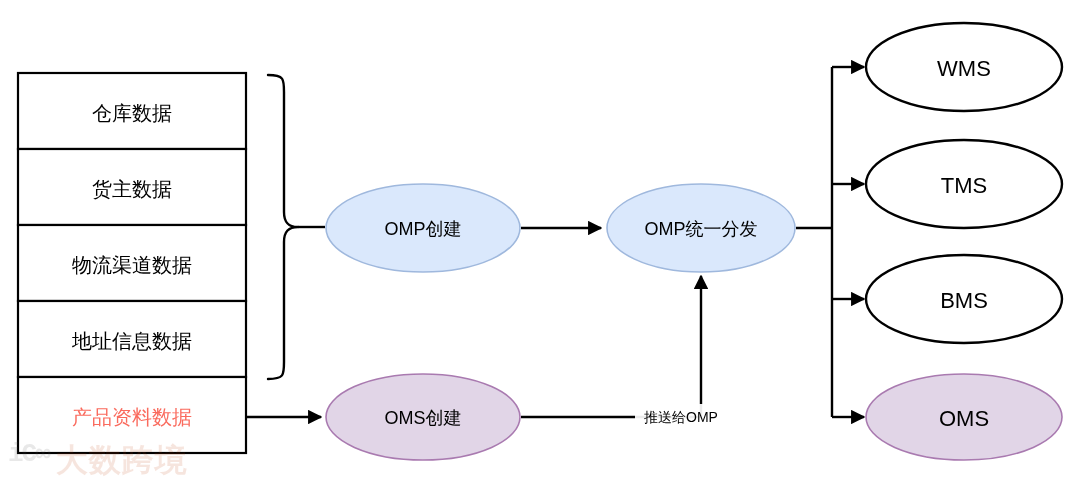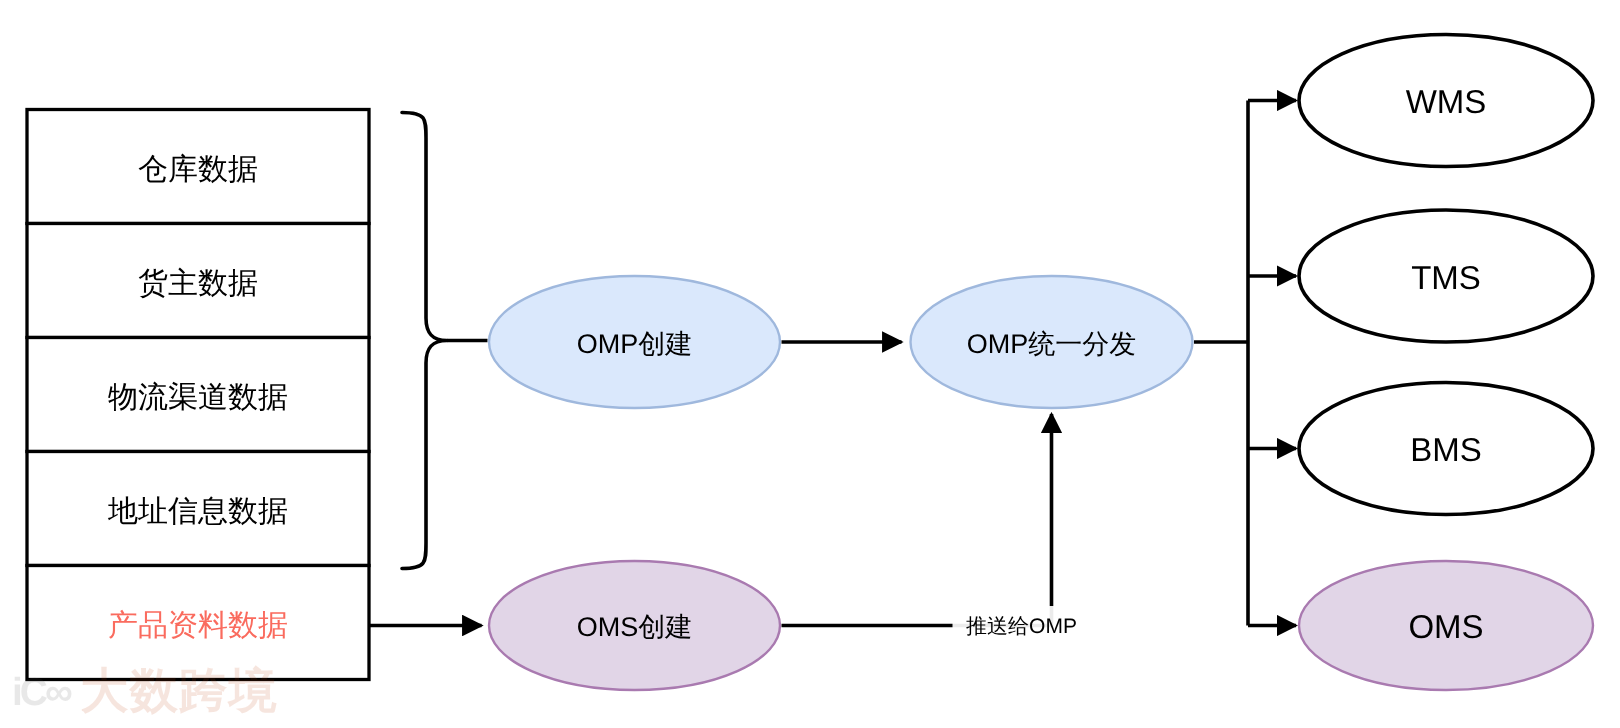--- a/index.html
+++ b/index.html
@@ -81,24 +81,24 @@
     stroke-width: 2.4;
     fill: none;
     stroke-linecap: round;
     stroke-linejoin: round;
   }
   #watermark {
     position: absolute;
     left: 8px;
     bottom: 2px;
     display: flex;
-    align-items: center;
     gap: 7px;
     opacity: 0.13;
     pointer-events: none;
+    font-family: Liberation Mono, monospace;
   }
   #watermark .wm-mark {
     font-size: 26px;
     font-weight: bold;
     color: #555555;
     letter-spacing: -2px;
   }
   #watermark .wm-name {
     font-size: 32px;
     font-weight: bold;

